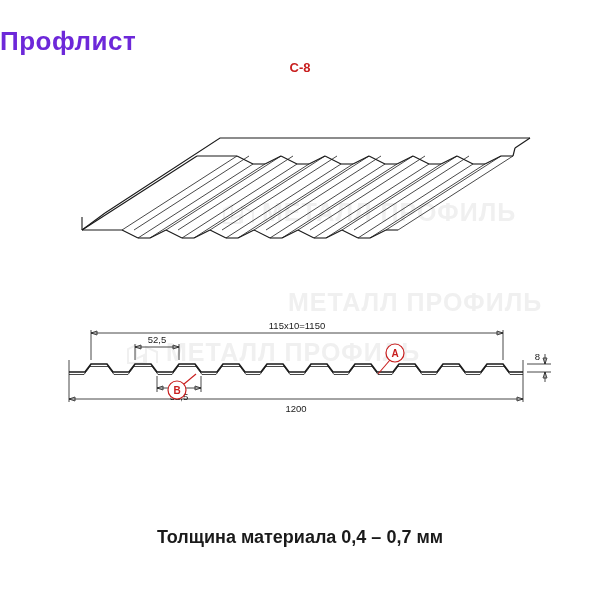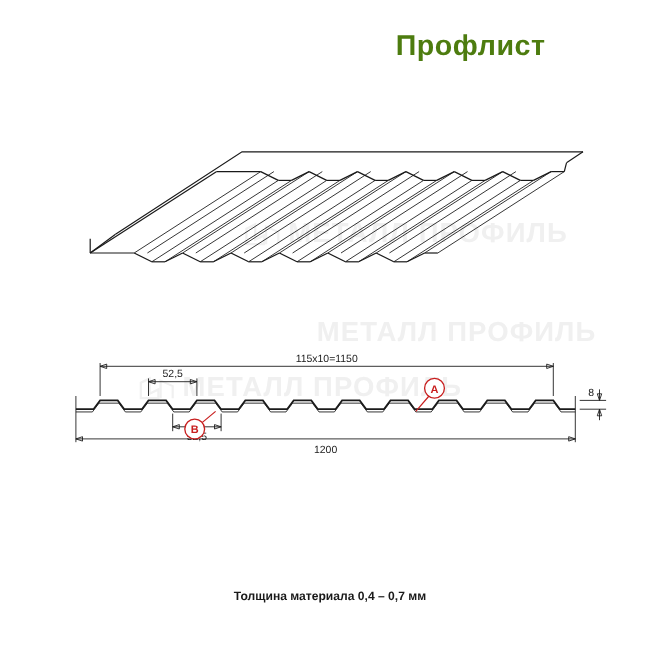--- a/index.html
+++ b/index.html
@@ -18,25 +18,25 @@
   .page {
     position: relative;
     width: 600px;
     height: 600px;
   }
   .title {
     position: absolute;
     top: 26px;
     left: 0;
     width: 496px;
-    text-align: right;
+    text-align: left;
     font-size: 26px;
     font-weight: bold;
     letter-spacing: 0.5px;
-    color: #4d7c0f;
+    color: #6d28d9;
   }
   .subtitle {
     position: absolute;
     top: 60px;
     left: 0;
     width: 600px;
     text-align: center;
     font-size: 13px;
     font-weight: bold;
     color: #c81e1e;
@@ -54,21 +54,21 @@
     left: 51px;
     width: 490px;
     height: 110px;
   }
   .footnote {
     position: absolute;
     bottom: 52px;
     left: 0;
     width: 600px;
     text-align: center;
-    font-size: 11px;
+    font-size: 18px;
     font-weight: bold;
     color: #1a1a1a;
   }
   .wm {
     position: absolute;
     color: #f0f0f0;
     font-size: 25px;
     font-weight: bold;
     letter-spacing: 1px;
     white-space: nowrap;
@@ -109,20 +109,21 @@
     stroke-width: 1.1;
     fill: none;
   }
 </style>
 </head>
 <body>
 
 <div class="page">
 
   <div class="title">Профлист</div>
+  <div class="subtitle">С-8</div>
 
   <div class="wm wm1">
     <span class="lg">
       <svg width="34" height="22" viewBox="0 0 34 22">
         <path d="M2 20 L2 6 L10 2 L10 16 L18 12 L18 20 Z" fill="none" stroke="#f0f0f0" stroke-width="2"></path>
         <path d="M20 20 L20 4 L31 9 L31 20" fill="none" stroke="#f0f0f0" stroke-width="2"></path>
       </svg>
     </span><span>МЕТАЛЛ ПРОФИЛЬ</span>
   </div>
   <div class="wm wm2">

